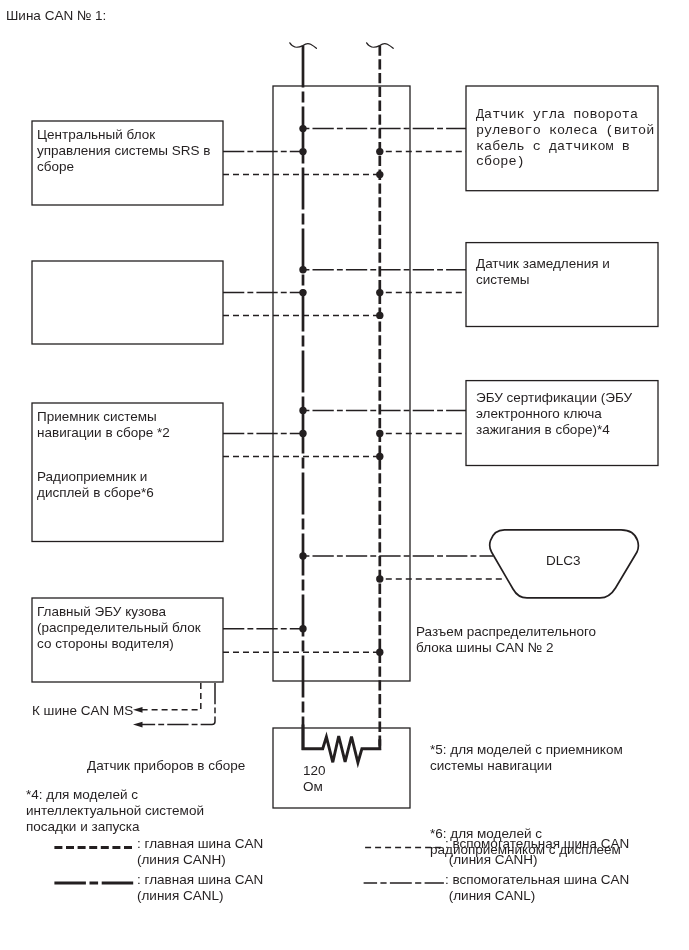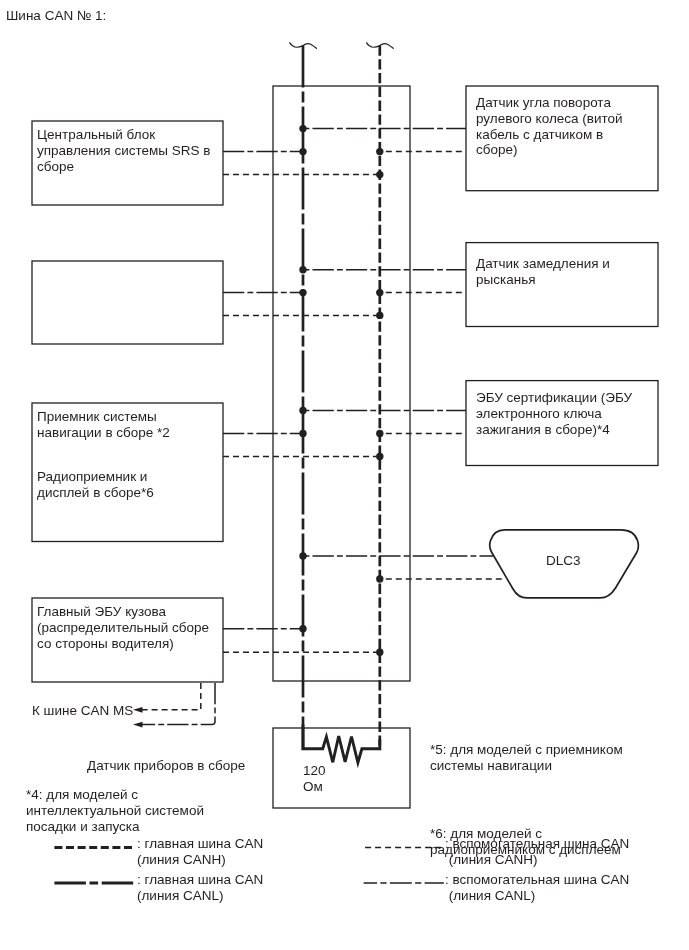--- a/index.html
+++ b/index.html
@@ -73,34 +73,36 @@
   <div class="lbl" style="left:6px;top:8px;">Шина CAN № 1:</div>
 
   <div class="lbl" style="left:37px;top:127px;">Центральный блок
 управления системы SRS в
 сборе</div>
   <div class="lbl" style="left:37px;top:409px;">Приемник системы
 навигации в сборе *2</div>
   <div class="lbl" style="left:37px;top:469px;">Радиоприемник и
 дисплей в сборе*6</div>
   <div class="lbl" style="left:37px;top:604px;">Главный ЭБУ кузова
-(распределительный сборе
+(распределительный блок
 со стороны водителя)</div>
 
-  <div class="lbl" style="left:476px;top:95px;">Датчик угла поворота
+  <div class="lbl" style="left:476px;top:107px;font-family:Liberation Mono, monospace;">Датчик угла поворота
 рулевого колеса (витой
 кабель с датчиком в
 сборе)</div>
   <div class="lbl" style="left:476px;top:256px;">Датчик замедления и
-рысканья</div>
+системы</div>
   <div class="lbl" style="left:476px;top:390px;">ЭБУ сертификации (ЭБУ
 электронного ключа
 зажигания в сборе)*4</div>
 
   <div class="lbl" style="left:546px;top:553px;">DLC3</div>
+  <div class="lbl" style="left:416px;top:624px;">Разъем распределительного
+блока шины CAN № 2</div>
   <div class="lbl" style="left:32px;top:703px;">К шине CAN MS</div>
   <div class="lbl" style="left:87px;top:758px;">Датчик приборов в сборе</div>
 
   <div class="lbl ctr" style="left:303px;top:763px;width:60px;">120</div>
   <div class="lbl ctr" style="left:303px;top:779px;width:60px;">Ом</div>
 
   <div class="lbl" style="left:26px;top:787px;">*4: для моделей с
 интеллектуальной системой
 посадки и запуска</div>
   <div class="lbl" style="left:430px;top:742px;">*5: для моделей с приемником

